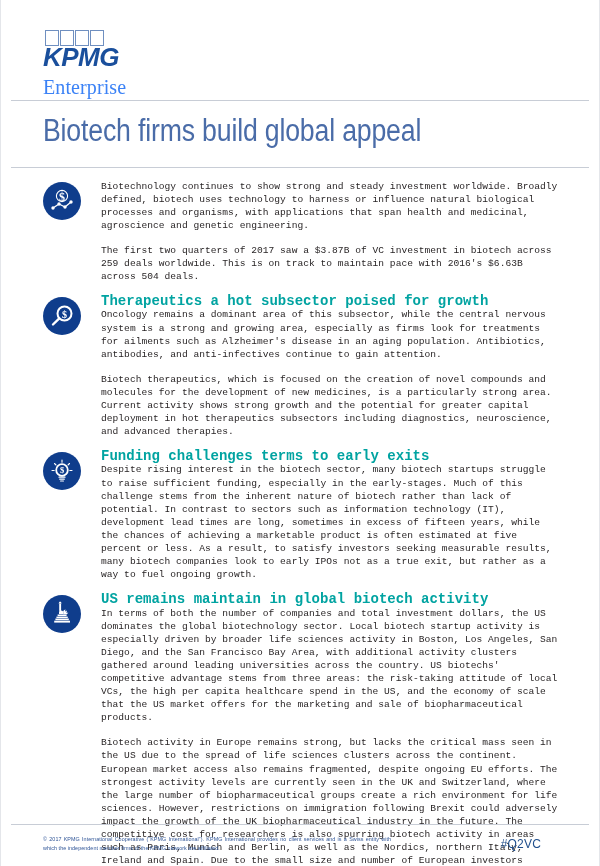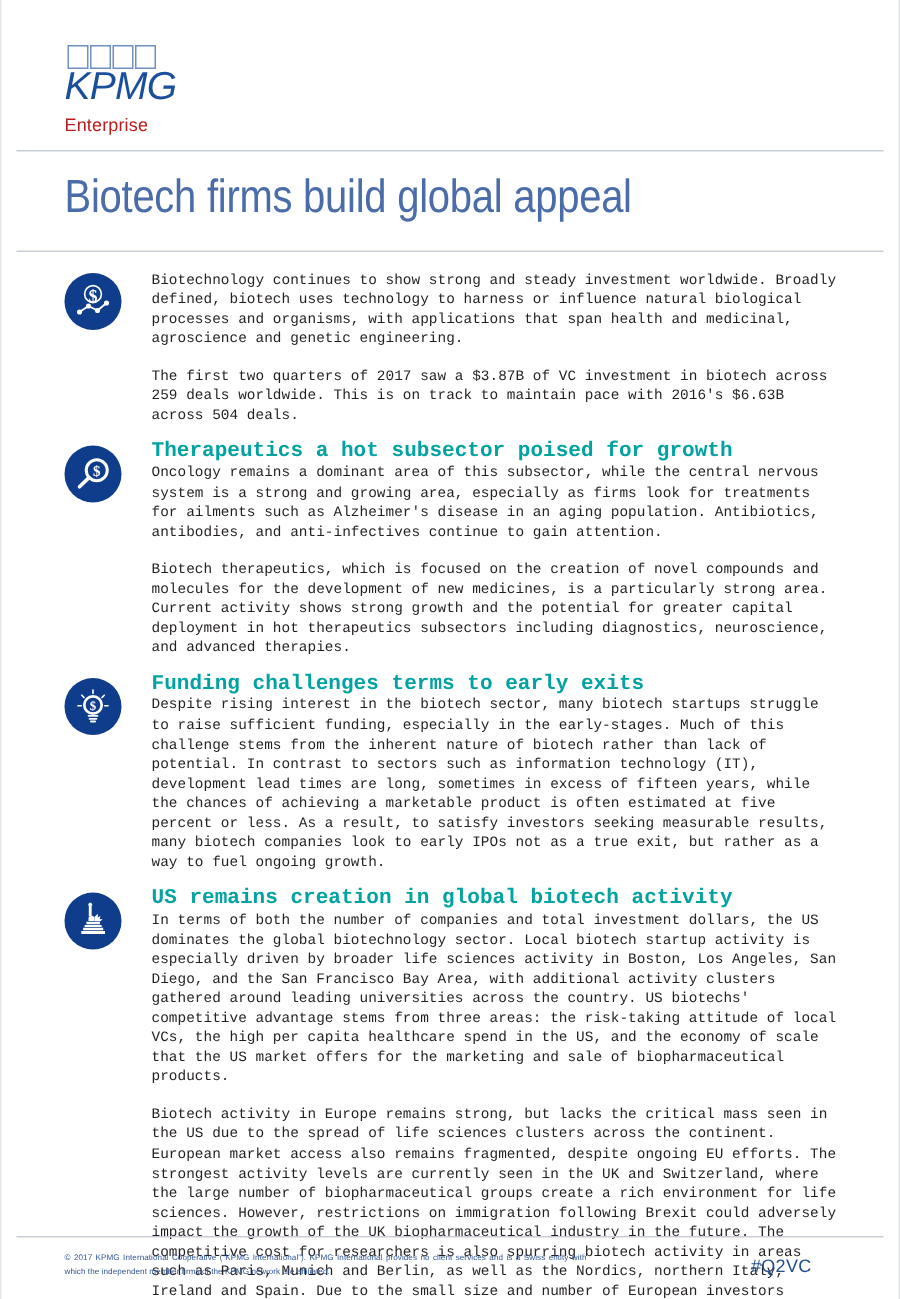--- a/index.html
+++ b/index.html
@@ -36,32 +36,32 @@
     margin-bottom: 1px;
   }
   .logo-bars span {
     display: block;
     width: 14px; height: 16px;
     background: #ffffff;
     border: 1px solid #6f8fc0;
   }
   .logo-kpmg {
     font-family: "Liberation Sans", sans-serif;
-    font-weight: normal;
+    font-weight: bold;
     font-style: italic;
     font-size: 26px;
     letter-spacing: -0.5px;
     color: #1a4f9c;
     line-height: 0.95;
     margin-top: -2px;
   }
   .logo-enterprise {
-    font-family: Liberation Sans, sans-serif;
-    font-size: 12px;
-    color: #b91c1c;
+    font-family: Liberation Serif, serif;
+    font-size: 20px;
+    color: #3b82f6;
     margin-top: 6px;
     letter-spacing: 0.1px;
   }
 
   
   .rule {
     height: 1px;
     background: #c8cdd6;
     margin: 0 10px;
   }
@@ -268,21 +268,21 @@
               <path d="M14.2 10.0 L16.4 8.2 L16.1 10.6 L18.0 9.6 L17.4 11.9 L19.3 11.6 L18.0 13.2 L14.2 13.2 Z"></path>
               <path d="M8.6 13.5 L17.6 13.5 L17.6 15.1 L8.6 15.1 Z"></path>
               <path d="M7.4 15.6 L18.8 15.6 L18.8 17.0 L7.4 17.0 Z"></path>
               <path d="M6.4 17.5 L19.8 17.5 L19.8 19.2 L6.4 19.2 Z"></path>
               <path d="M5.2 19.7 L21.0 19.7 L21.0 21.6 L5.2 21.6 Z"></path>
             </g>
           </svg>
         </div>
       </div>
       <div class="text-col">
-        <h2 class="subhead">US remains creation in global biotech activity</h2>
+        <h2 class="subhead">US remains maintain in global biotech activity</h2>
         <p class="body">In terms of both the number of companies and total investment dollars, the US dominates the global biotechnology sector. Local biotech startup activity is especially driven by broader life sciences activity in Boston, Los Angeles, San Diego, and the San Francisco Bay Area, with additional activity clusters gathered around leading universities across the country. US biotechs' competitive advantage stems from three areas: the risk-taking attitude of local VCs, the high per capita healthcare spend in the US, and the economy of scale that the US market offers for the marketing and sale of biopharmaceutical products.</p>
         <p class="body">Biotech activity in Europe remains strong, but lacks the critical mass seen in the US due to the spread of life sciences clusters across the continent. European market access also remains fragmented, despite ongoing EU efforts. The strongest activity levels are currently seen in the UK and Switzerland, where the large number of biopharmaceutical groups create a rich environment for life sciences. However, restrictions on immigration following Brexit could adversely impact the growth of the UK biopharmaceutical industry in the future. The competitive cost for researchers is also spurring biotech activity in areas such as Paris, Munich and Berlin, as well as the Nordics, northern Italy, Ireland and Spain. Due to the small size and number of European investors focused on biotech and life sciences, many European biotech startups turn to the US to seek funding opportunities.</p>
       </div>
     </div>
 
   </div>
 
   <div class="footer">
     <div class="footer-rule"></div>
     <div class="footer-inner">

